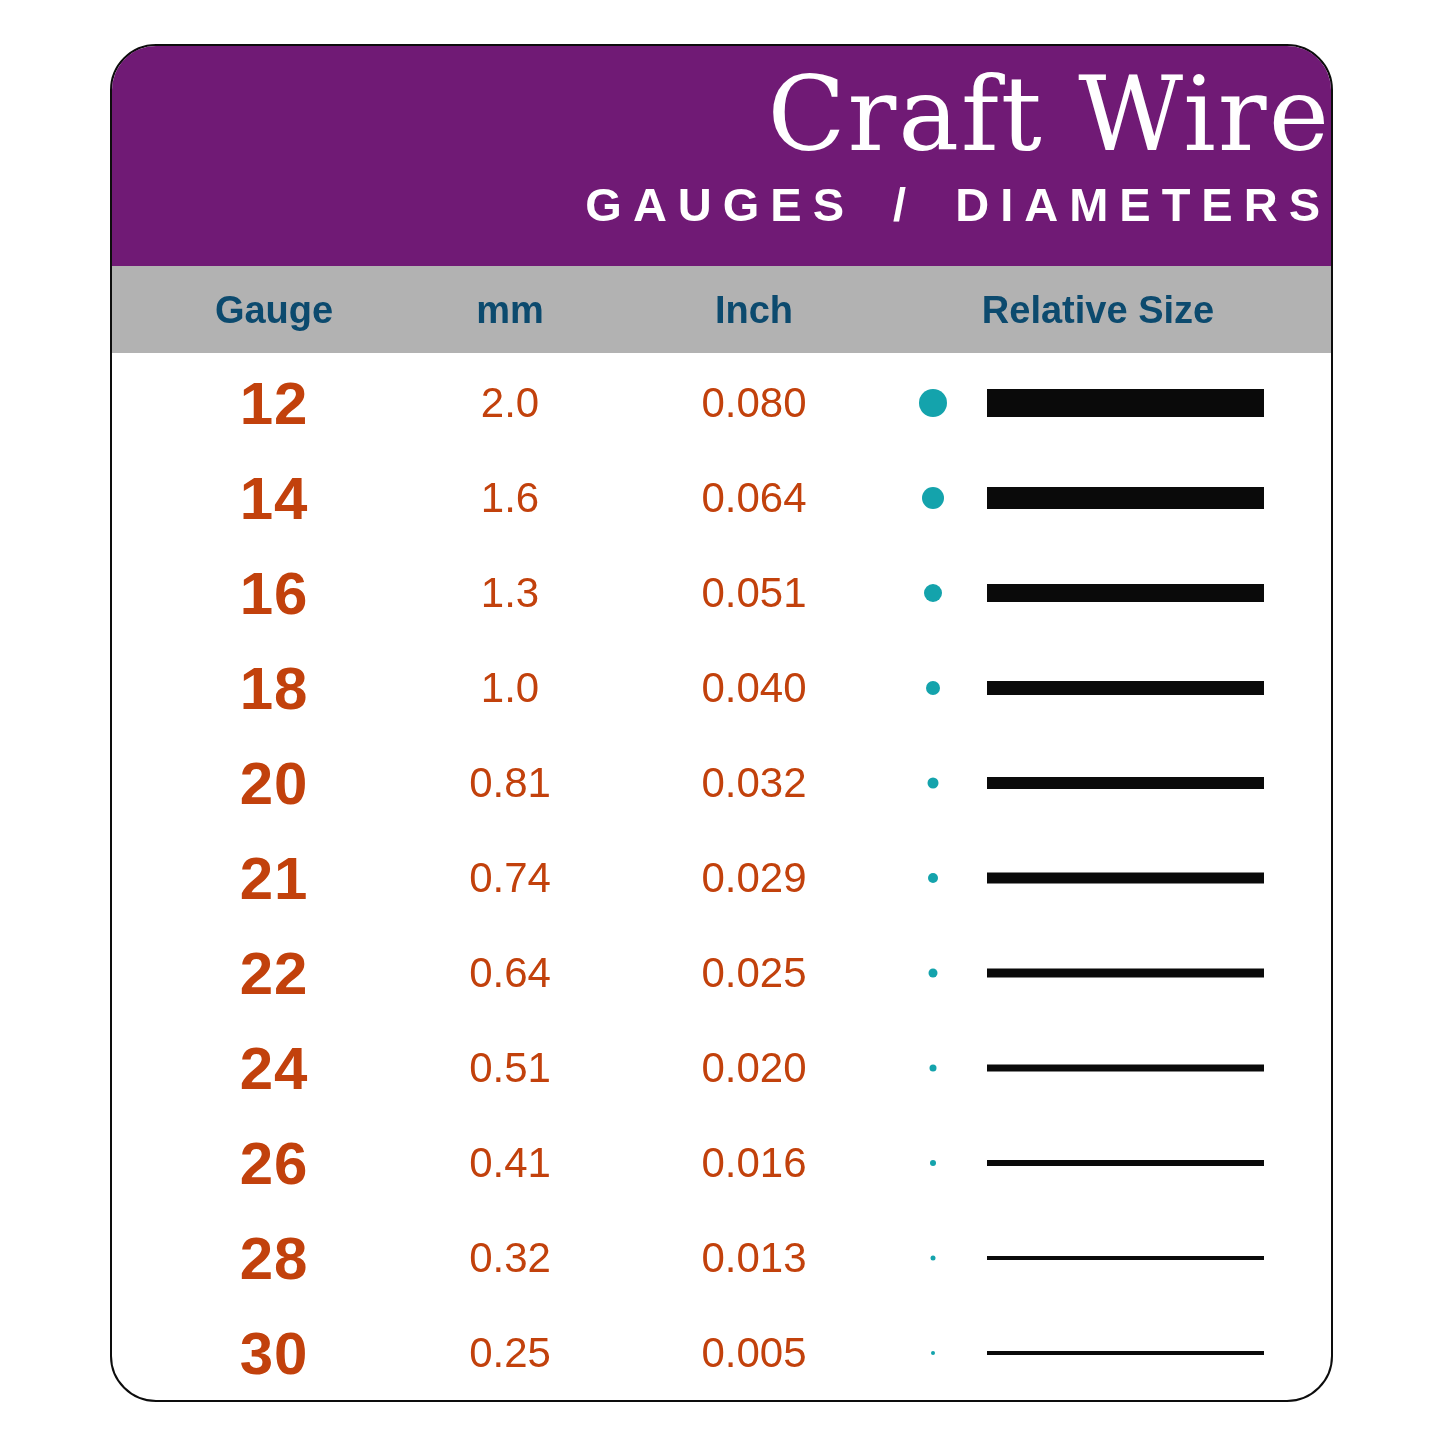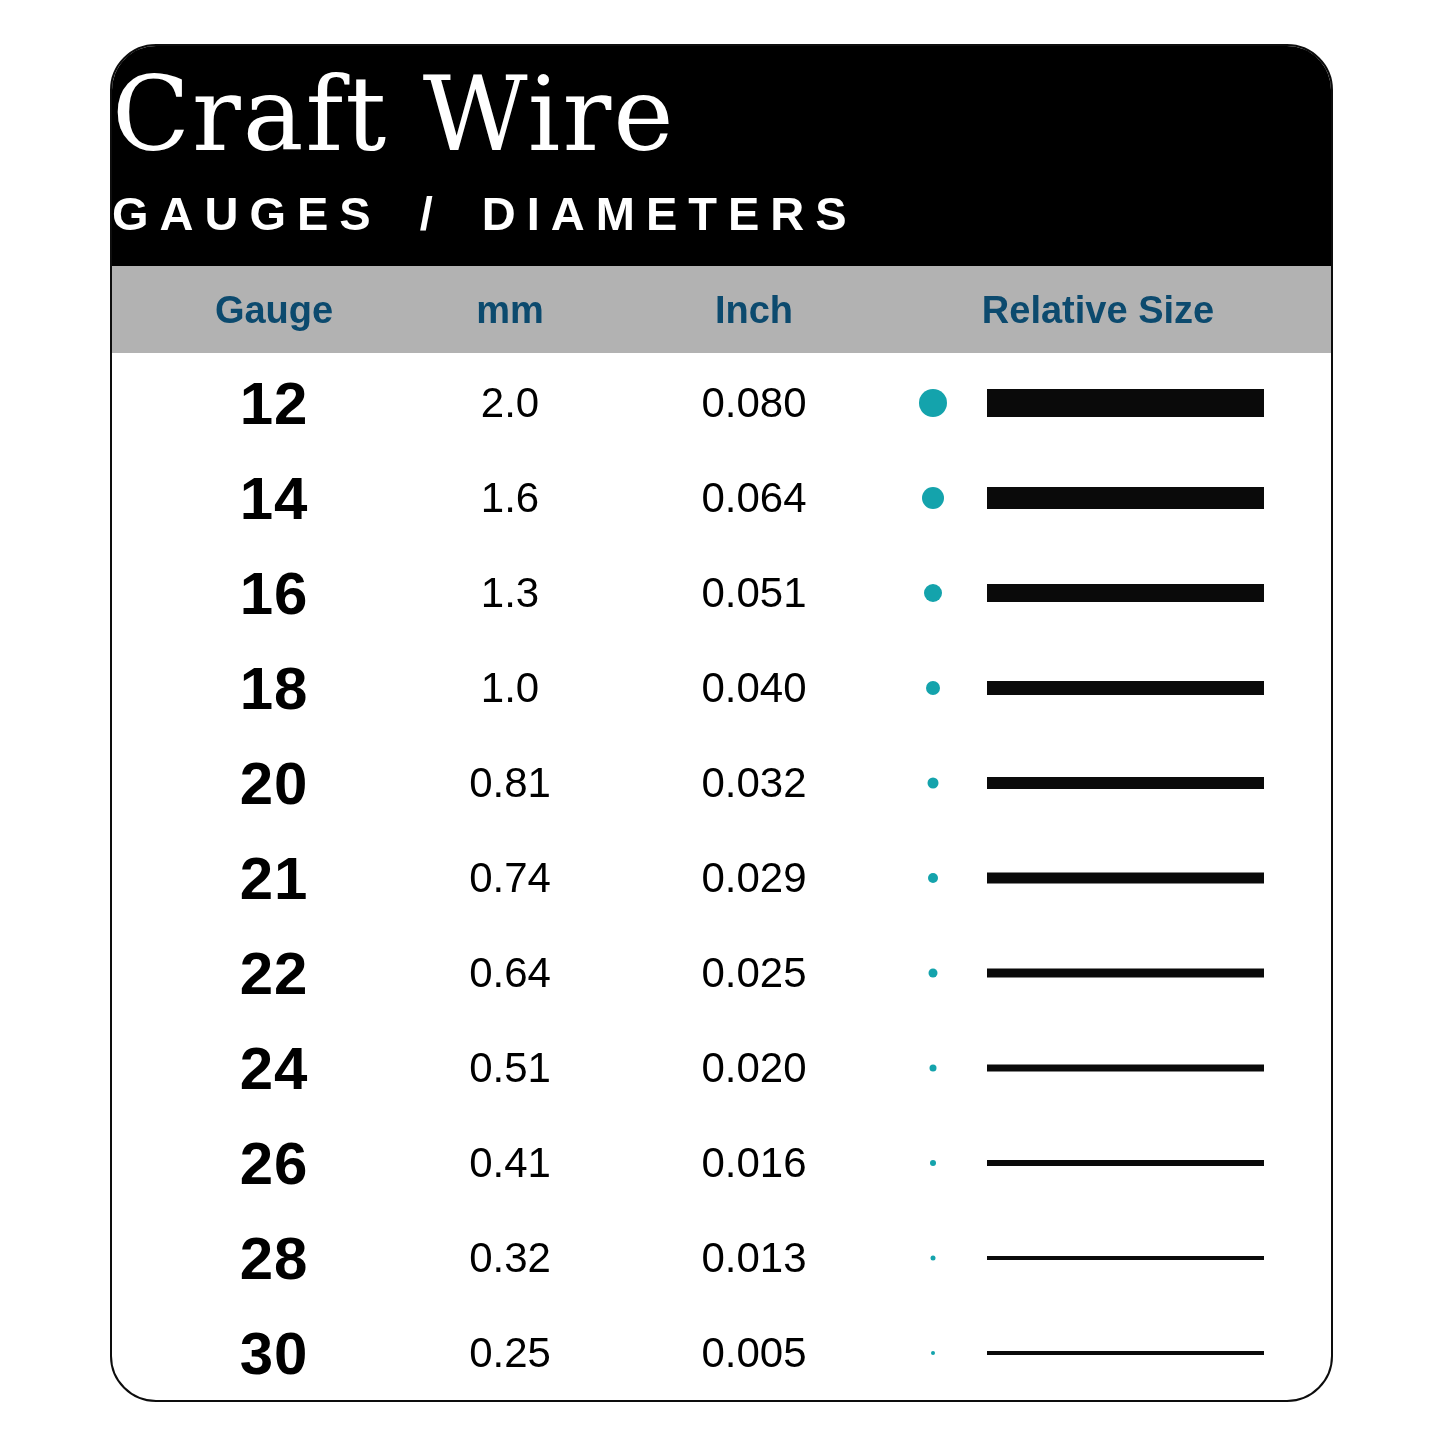--- a/index.html
+++ b/index.html
@@ -16,33 +16,33 @@
     width:1223px;height:1358px;
     border:2px solid #0d0d0d;
     border-radius:46px;
     overflow:hidden;
     background:#ffffff;
     box-sizing:border-box;
   }
   .teal-header{
     position:absolute;left:0;top:0;right:0;
     height:220px;
-    background:#000000;
-    text-align:left;
+    background:#701a75;
+    text-align:right;
   }
   .title{
     margin-top:14px;
     font-family:"DejaVu Serif", serif;
     font-size:102px;
     line-height:110px;
     color:#ffffff;
     letter-spacing:2px;
   }
   .subtitle{
-    margin-top:16px;
+    margin-top:7px;
     font-size:47px;
     font-weight:700;
     color:#ffffff;
     letter-spacing:11px;
     word-spacing:14px;
   }
   .col-headers{
     position:absolute;left:0;top:220px;right:0;
     height:87px;
     background:#b2b2b2;
@@ -63,21 +63,21 @@
     padding-top:2px;
     box-sizing:border-box;
   }
   .row{
     position:relative;
     flex:1 1 auto;
   }
   .cell{
     position:absolute;top:50%;
     transform:translate(-50%,-50%);
-    white-space:nowrap;color:#000000;text-align:right;
+    white-space:nowrap;color:#c2410c;text-align:right;
   }
   .gauge{left:162px;font-size:60px;font-weight:700;letter-spacing:1px;}
   .mm{left:398px;font-size:42px;font-weight:400;}
   .inch{left:642px;font-size:42px;font-weight:400;}
   .dot{
     position:absolute;left:821px;top:50%;
     transform:translate(-50%,-50%);
     border-radius:50%;
     background:#14a3ac;
   }

